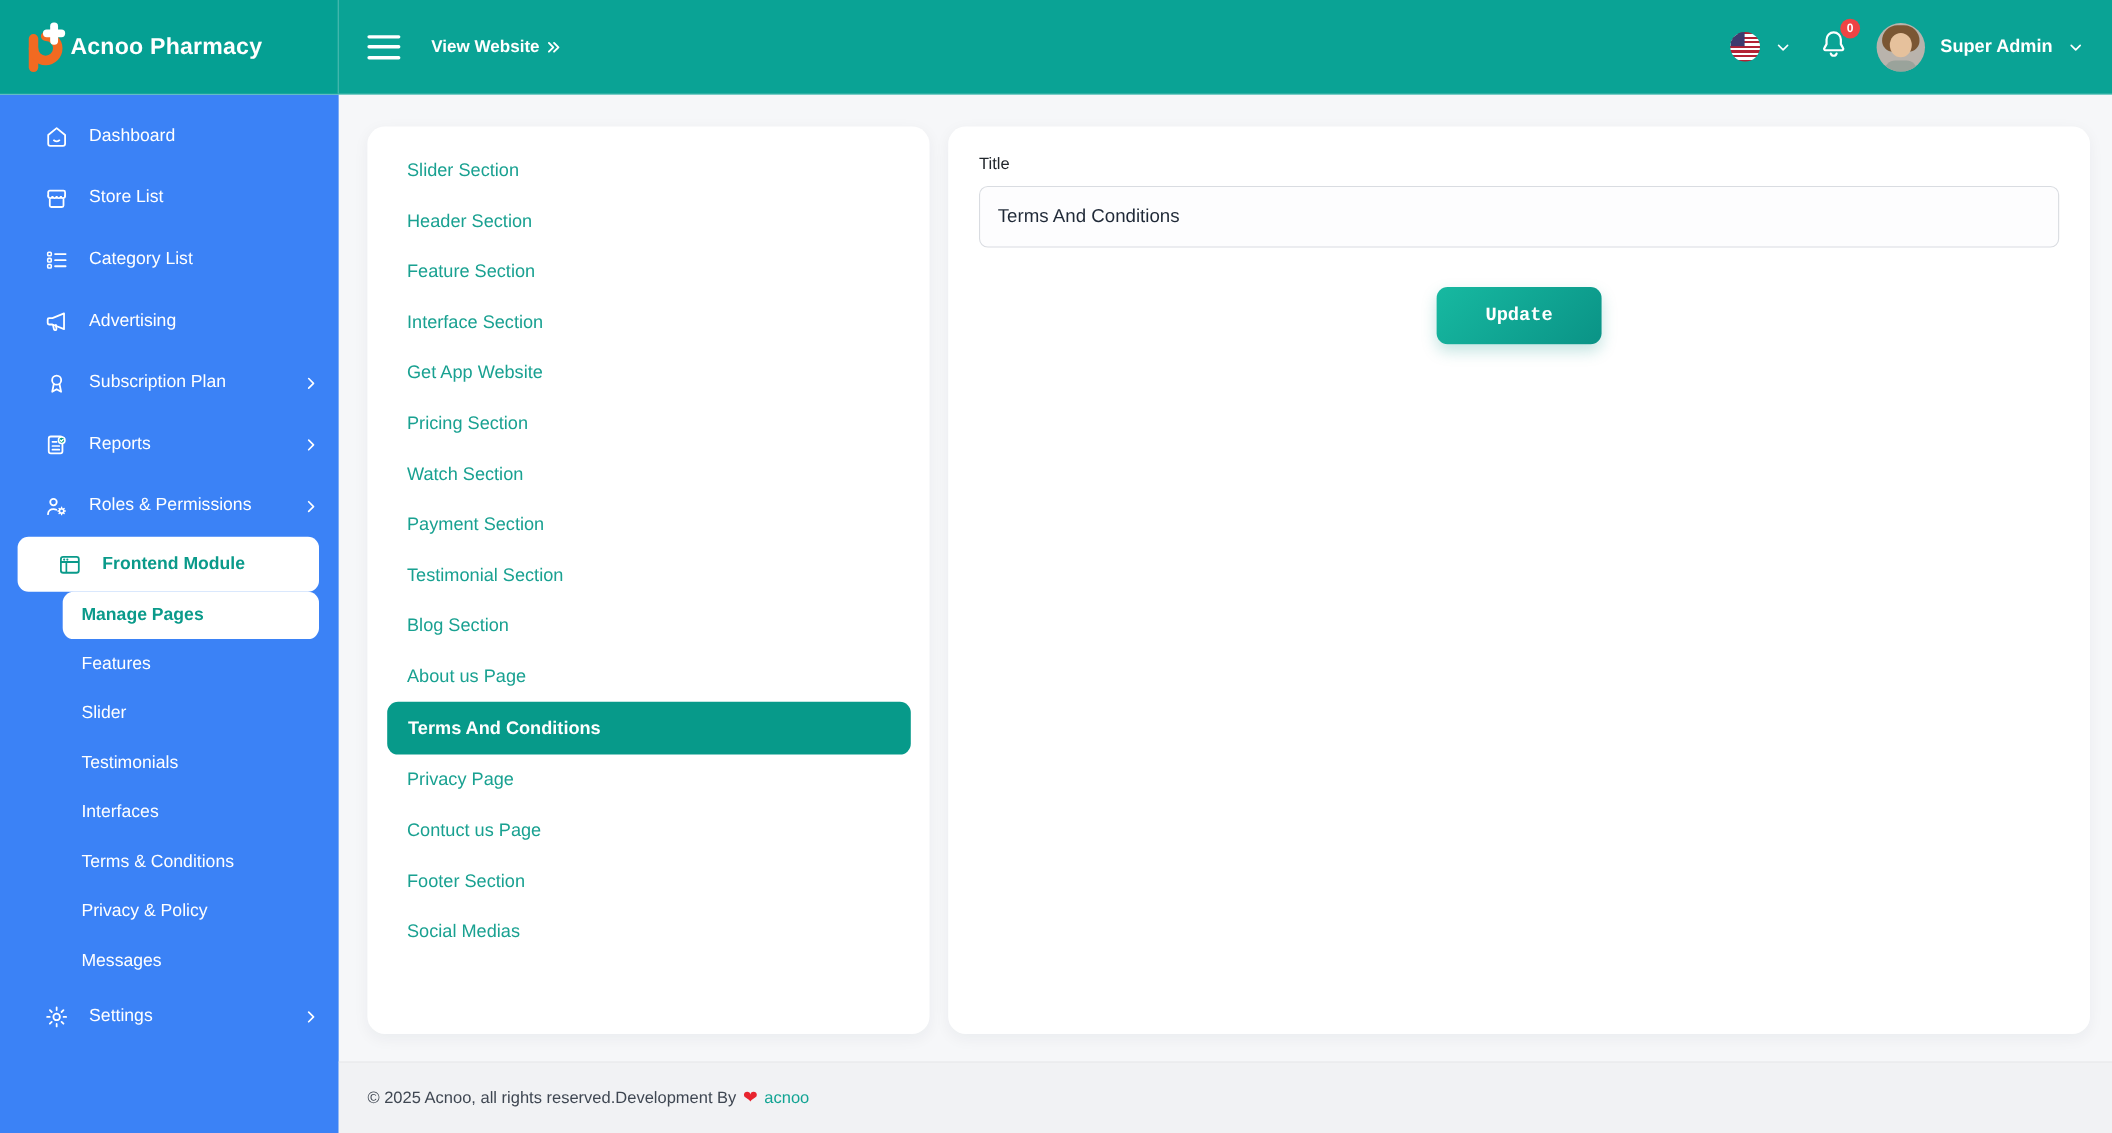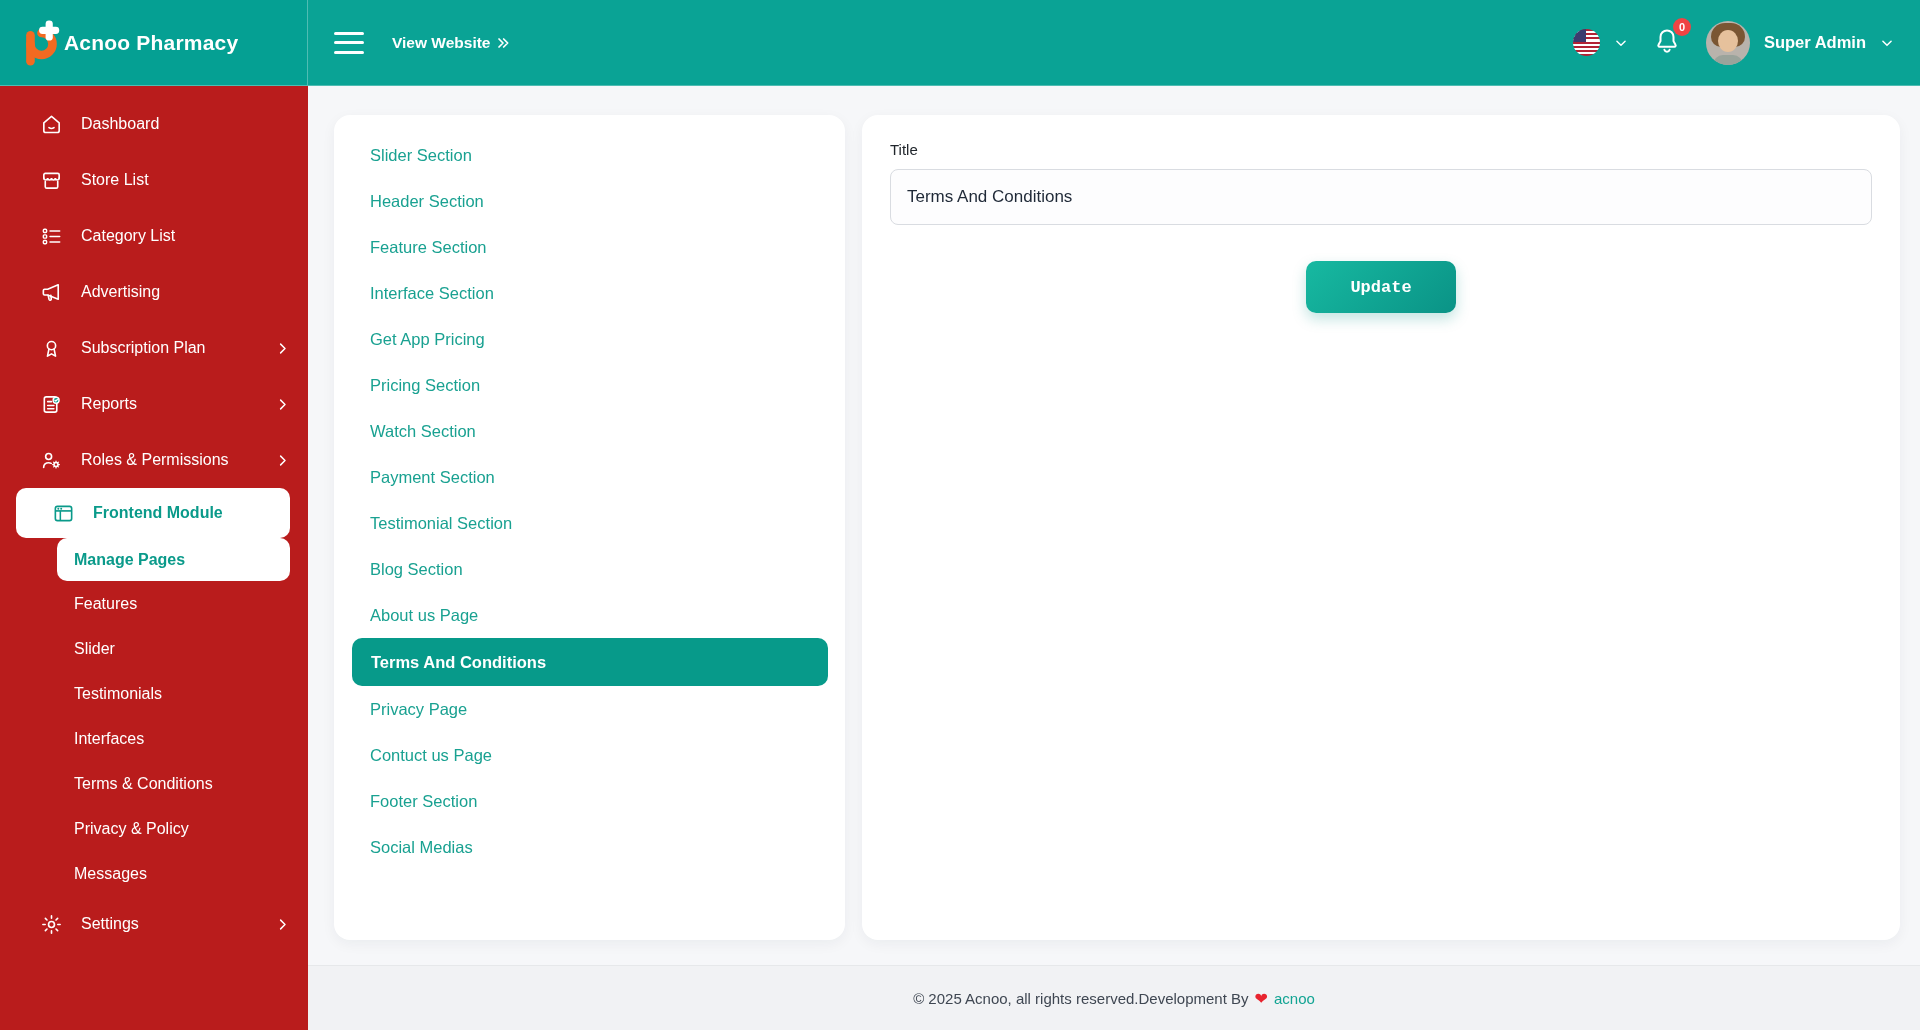--- a/index.html
+++ b/index.html
@@ -36,21 +36,21 @@
   .avatar .hair { position:absolute; top:2px; left:5px; right:5px; height:24px;
     border-radius:17px 17px 12px 12px; background:#7a5633; }
   .avatar .face { position:absolute; top:9px; left:12px; width:20px; height:22px;
     border-radius:50%; background:#e6c19c; }
   .avatar .torso { position:absolute; bottom:-6px; left:7px; width:30px; height:16px;
     border-radius:10px 10px 0 0; background:#9aa39b; }
   .user-name { color:#fff; font-weight:bold; font-size:16.5px; }
 
   
   .sidebar { position:absolute; top:86px; left:0; bottom:0; width:308px;
-    background:#b91c1c; padding-top:10px; overflow:hidden; }
+    background:#3b82f6; padding-top:10px; overflow:hidden; }
   .side-item { height:56px; display:flex; align-items:center; gap:18px;
     padding:0 18px 0 40px; color:#fff; font-size:16px; cursor:pointer; }
   .side-item .lbl { flex:1; }
   .side-item svg { flex:0 0 auto; }
   .side-item.active { background:#fff; color:#0a9a8a; border-radius:10px;
     margin:0 18px 0 16px; padding:0 14px 0 36px; height:50px; font-weight:bold; }
   .sub-item { height:45px; display:flex; align-items:center; color:#fff;
     font-size:16px; padding-left:74px; cursor:pointer; }
   .sub-item.active { background:#fff; color:#0a9a8a; border-radius:10px;
     margin:0 18px 0 57px; padding-left:17px; height:43px; font-weight:bold; }
@@ -73,21 +73,21 @@
     padding:0 16px; font-family:"Liberation Sans", sans-serif; outline:none; }
   .btn-row { margin-top:36px; display:flex; justify-content:center; }
   .update-btn { width:150px; height:52px; border:none; border-radius:10px;
     background:linear-gradient(135deg,#17b9a1,#0a9386); color:#fff; font-size:17px;
     font-weight:bold; cursor:pointer; box-shadow:0 6px 14px rgba(10,147,134,.25);
     font-family:Liberation Mono, monospace; }
 
   
   .footer { position:absolute; left:0; right:0; bottom:0; height:65px;
     background:#f1f2f4; border-top:1px solid #e6e8ea; display:flex;
-    align-items:center; justify-content:center; padding:0 26px; }
+    align-items:center; justify-content:flex-start; padding:0 26px; }
   .footer-left { color:#3f4752; font-size:15px; }
   .footer-right { color:#3f4752; font-size:15px; display:flex; align-items:center; gap:6px; }
   .heart { color:#e8242f; font-size:16px; }
   .acnoo-link { color:#12a493; cursor:pointer; }
 </style>
 </head>
 <body>
 
 <div class="app">
 
@@ -269,21 +269,21 @@
       <div class="page-link">
           <span>Header Section</span>
         </div>
       <div class="page-link">
           <span>Feature Section</span>
         </div>
       <div class="page-link">
           <span>Interface Section</span>
         </div>
       <div class="page-link">
-          <span>Get App Pricing</span>
+          <span>Get App Website</span>
         </div>
       <div class="page-link">
           <span>Pricing Section</span>
         </div>
       <div class="page-link">
           <span>Watch Section</span>
         </div>
       <div class="page-link">
           <span>Payment Section</span>
         </div>

